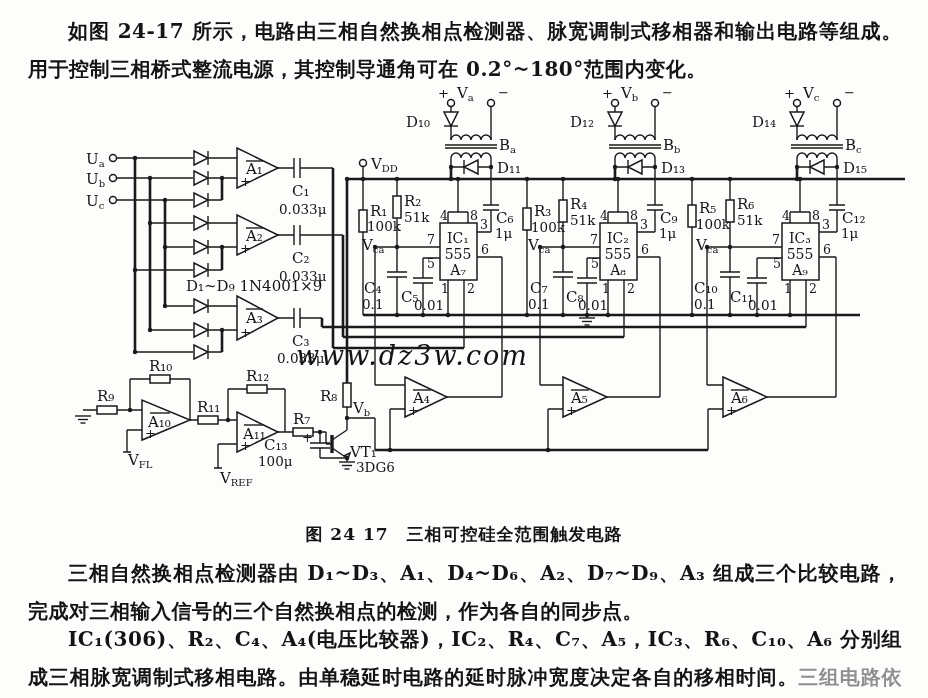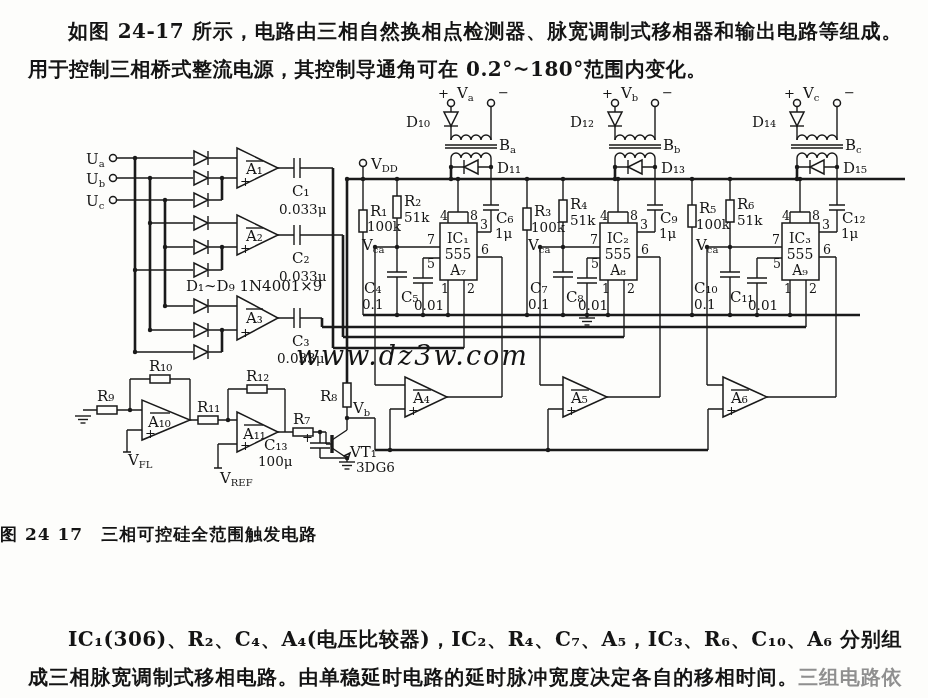--- a/index.html
+++ b/index.html
@@ -13,21 +13,21 @@
     position:absolute;left:28px;width:874px;
     font-size:20px;line-height:38px;font-weight:600;
     text-align:justify;text-indent:2em;letter-spacing:.5px;
   }
   .p1{top:12px;}
   .p2{top:554px;}
   .p3{top:620px;}
   .faded{color:#8f8f8f;}
   .caption{
     position:absolute;left:0;top:523px;width:100%;
-    text-align:left;font-size:17px;font-weight:600;letter-spacing:1px;
+    text-align:center;font-size:17px;font-weight:600;letter-spacing:1px;
   }
   svg.fig{position:absolute;left:0;top:85px;}
   svg.fig .w{stroke:#1a1a1a;stroke-width:1.4;fill:none;}
   svg.fig .wt{stroke:#1a1a1a;stroke-width:2.6;fill:none;}
   svg.fig .w3{stroke:#1a1a1a;stroke-width:3.4;fill:none;}
   svg.fig .sym{stroke:#1a1a1a;stroke-width:1.5;fill:#fdfdfb;}
   svg.fig .dot{fill:#1a1a1a;stroke:none;}
   svg.fig .term{stroke:#1a1a1a;stroke-width:1.5;fill:#fdfdfb;}
   svg.fig text{fill:#141414;font-family:"DejaVu Serif","Liberation Serif",serif;}
   .lb{font-size:15px;}
@@ -453,16 +453,17 @@
         <circle cx="320" cy="432" r="2.2"></circle>
       <circle cx="347" cy="418" r="2.2"></circle>
         <circle cx="347" cy="458" r="2.2"></circle>
       <circle cx="390" cy="450" r="2.2"></circle>
         <circle cx="548" cy="450" r="2.2"></circle>
     </g>
   </svg>
 
   <div class="caption">图 24 17　三相可控硅全范围触发电路</div>
 
+  <div class="para p2">三相自然换相点检测器由 D₁~D₃、A₁、D₄~D₆、A₂、D₇~D₉、A₃ 组成三个比较电路，完成对三相输入信号的三个自然换相点的检测，作为各自的同步点。</div>
 
   <div class="para p3"><span>IC₁(306)、R₂、C₄、A₄(电压比较器)，IC₂、R₄、C₇、A₅，IC₃、R₆、C₁₀、A₆ 分别组成三相脉宽调制式移相电路。由单稳延时电路的延时脉冲宽度决定各自的移相时间。</span><span class="faded">三组电路依次被触发、延</span></div>
 
 </div>
 
 </body></html>

